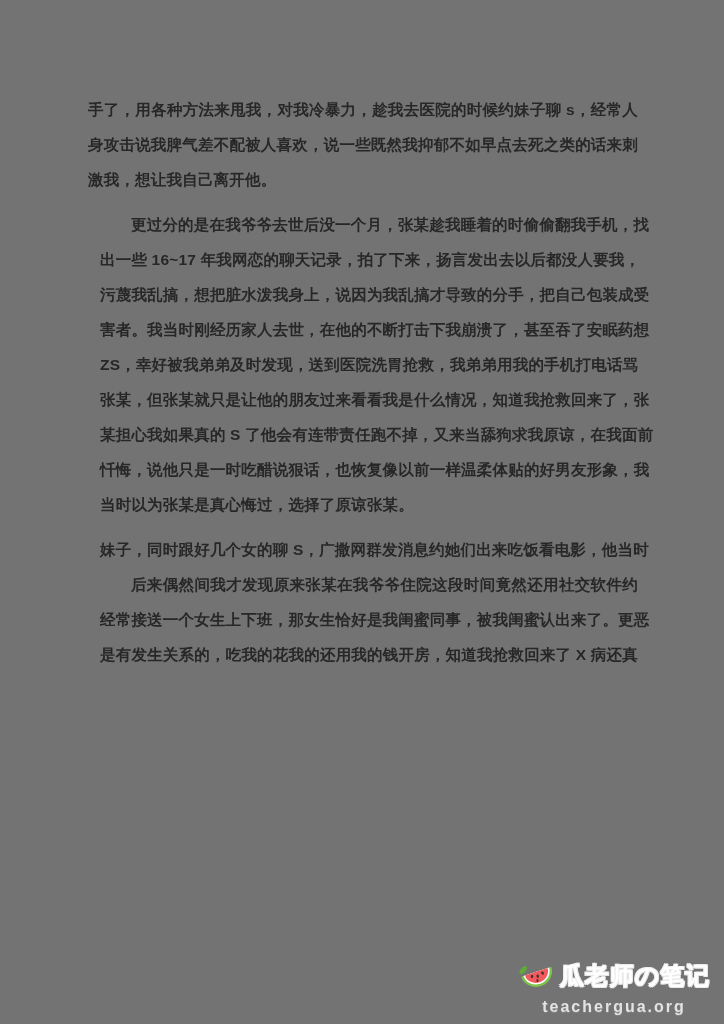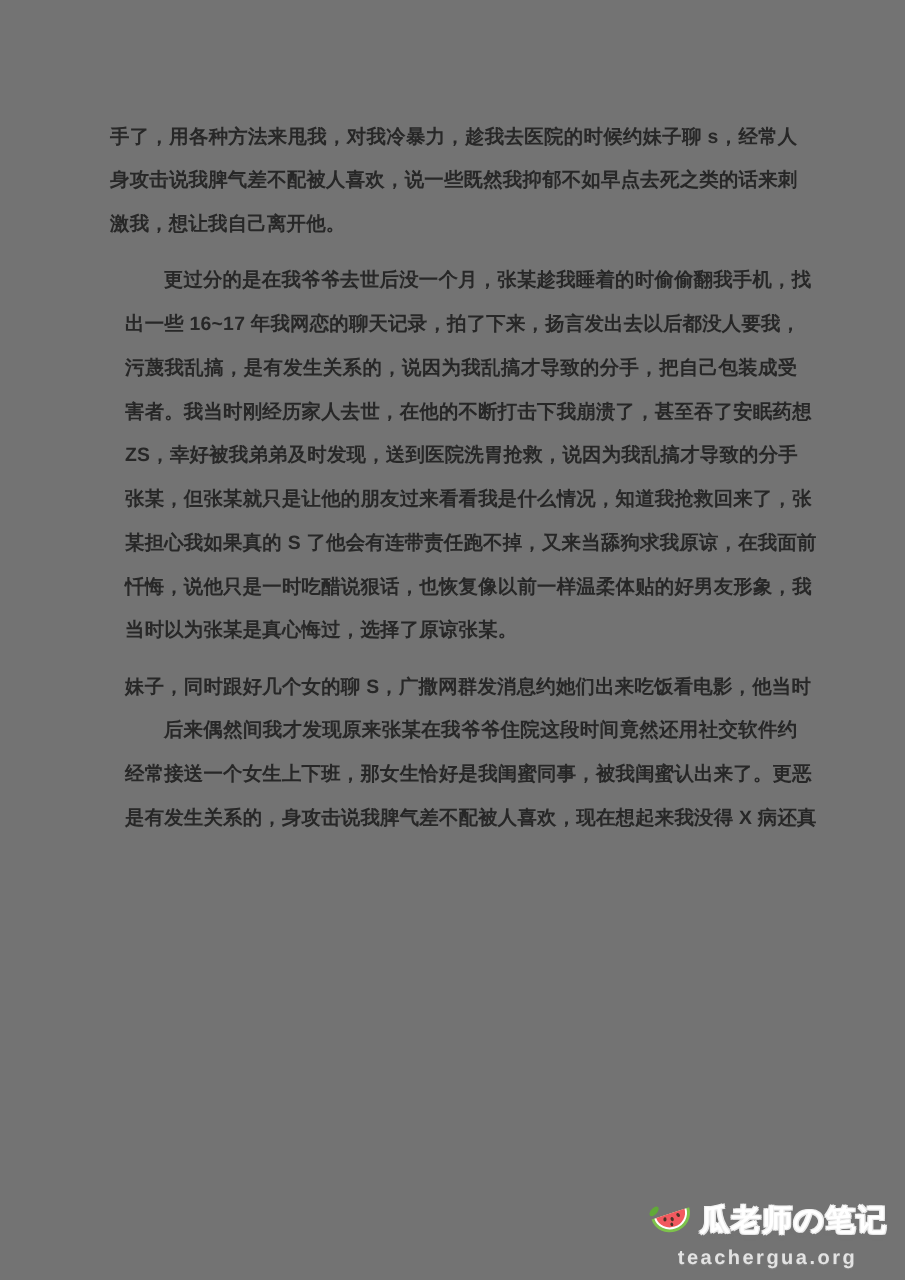--- a/index.html
+++ b/index.html
@@ -82,34 +82,34 @@
 
     <div class="para">
       <div class="tline">手了，用各种方法来甩我，对我冷暴力，趁我去医院的时候约妹子聊 s，经常人</div>
       <div class="tline">身攻击说我脾气差不配被人喜欢，说一些既然我抑郁不如早点去死之类的话来刺</div>
       <div class="tline last">激我，想让我自己离开他。</div>
     </div>
 
     <div class="para">
       <div class="tline indent">更过分的是在我爷爷去世后没一个月，张某趁我睡着的时偷偷翻我手机，找</div>
       <div class="tline">出一些 16~17 年我网恋的聊天记录，拍了下来，扬言发出去以后都没人要我，</div>
-      <div class="tline">污蔑我乱搞，是有发生关系的，说因为我乱搞才导致的分手，把自己包装成受</div>
+      <div class="tline">污蔑我乱搞，想把脏水泼我身上，说因为我乱搞才导致的分手，把自己包装成受</div>
       <div class="tline">害者。我当时刚经历家人去世，在他的不断打击下我崩溃了，甚至吞了安眠药想</div>
-      <div class="tline">ZS，幸好被我弟弟及时发现，送到医院洗胃抢救，说因为我乱搞才导致的分手</div>
+      <div class="tline">ZS，幸好被我弟弟及时发现，送到医院洗胃抢救，我弟弟用我的手机打电话骂</div>
       <div class="tline">张某，但张某就只是让他的朋友过来看看我是什么情况，知道我抢救回来了，张</div>
       <div class="tline">某担心我如果真的 S 了他会有连带责任跑不掉，又来当舔狗求我原谅，在我面前</div>
       <div class="tline">忏悔，说他只是一时吃醋说狠话，也恢复像以前一样温柔体贴的好男友形象，我</div>
       <div class="tline last">当时以为张某是真心悔过，选择了原谅张某。</div>
     </div>
 
     <div class="para">
       <div class="tline">妹子，同时跟好几个女的聊 S，广撒网群发消息约她们出来吃饭看电影，他当时</div>
       <div class="tline indent">后来偶然间我才发现原来张某在我爷爷住院这段时间竟然还用社交软件约</div>
       <div class="tline">经常接送一个女生上下班，那女生恰好是我闺蜜同事，被我闺蜜认出来了。更恶</div>
-      <div class="tline">是有发生关系的，身攻击说我脾气差不配被人喜欢，现在想起来我没得 X 病还真</div>
+      <div class="tline">是有发生关系的，吃我的花我的还用我的钱开房，知道我抢救回来了 X 病还真</div>
     </div>
 
   </div>
 
   <div class="watermark">
     <div class="wm-row">
       <span class="wm-icon">
         <svg width="38" height="38" viewBox="0 0 48 48" aria-hidden="true">
           <g transform="rotate(-18 24 24)">
             <ellipse cx="9" cy="14" rx="6" ry="3.2" fill="#61a938" transform="rotate(-30 9 14)"></ellipse>

